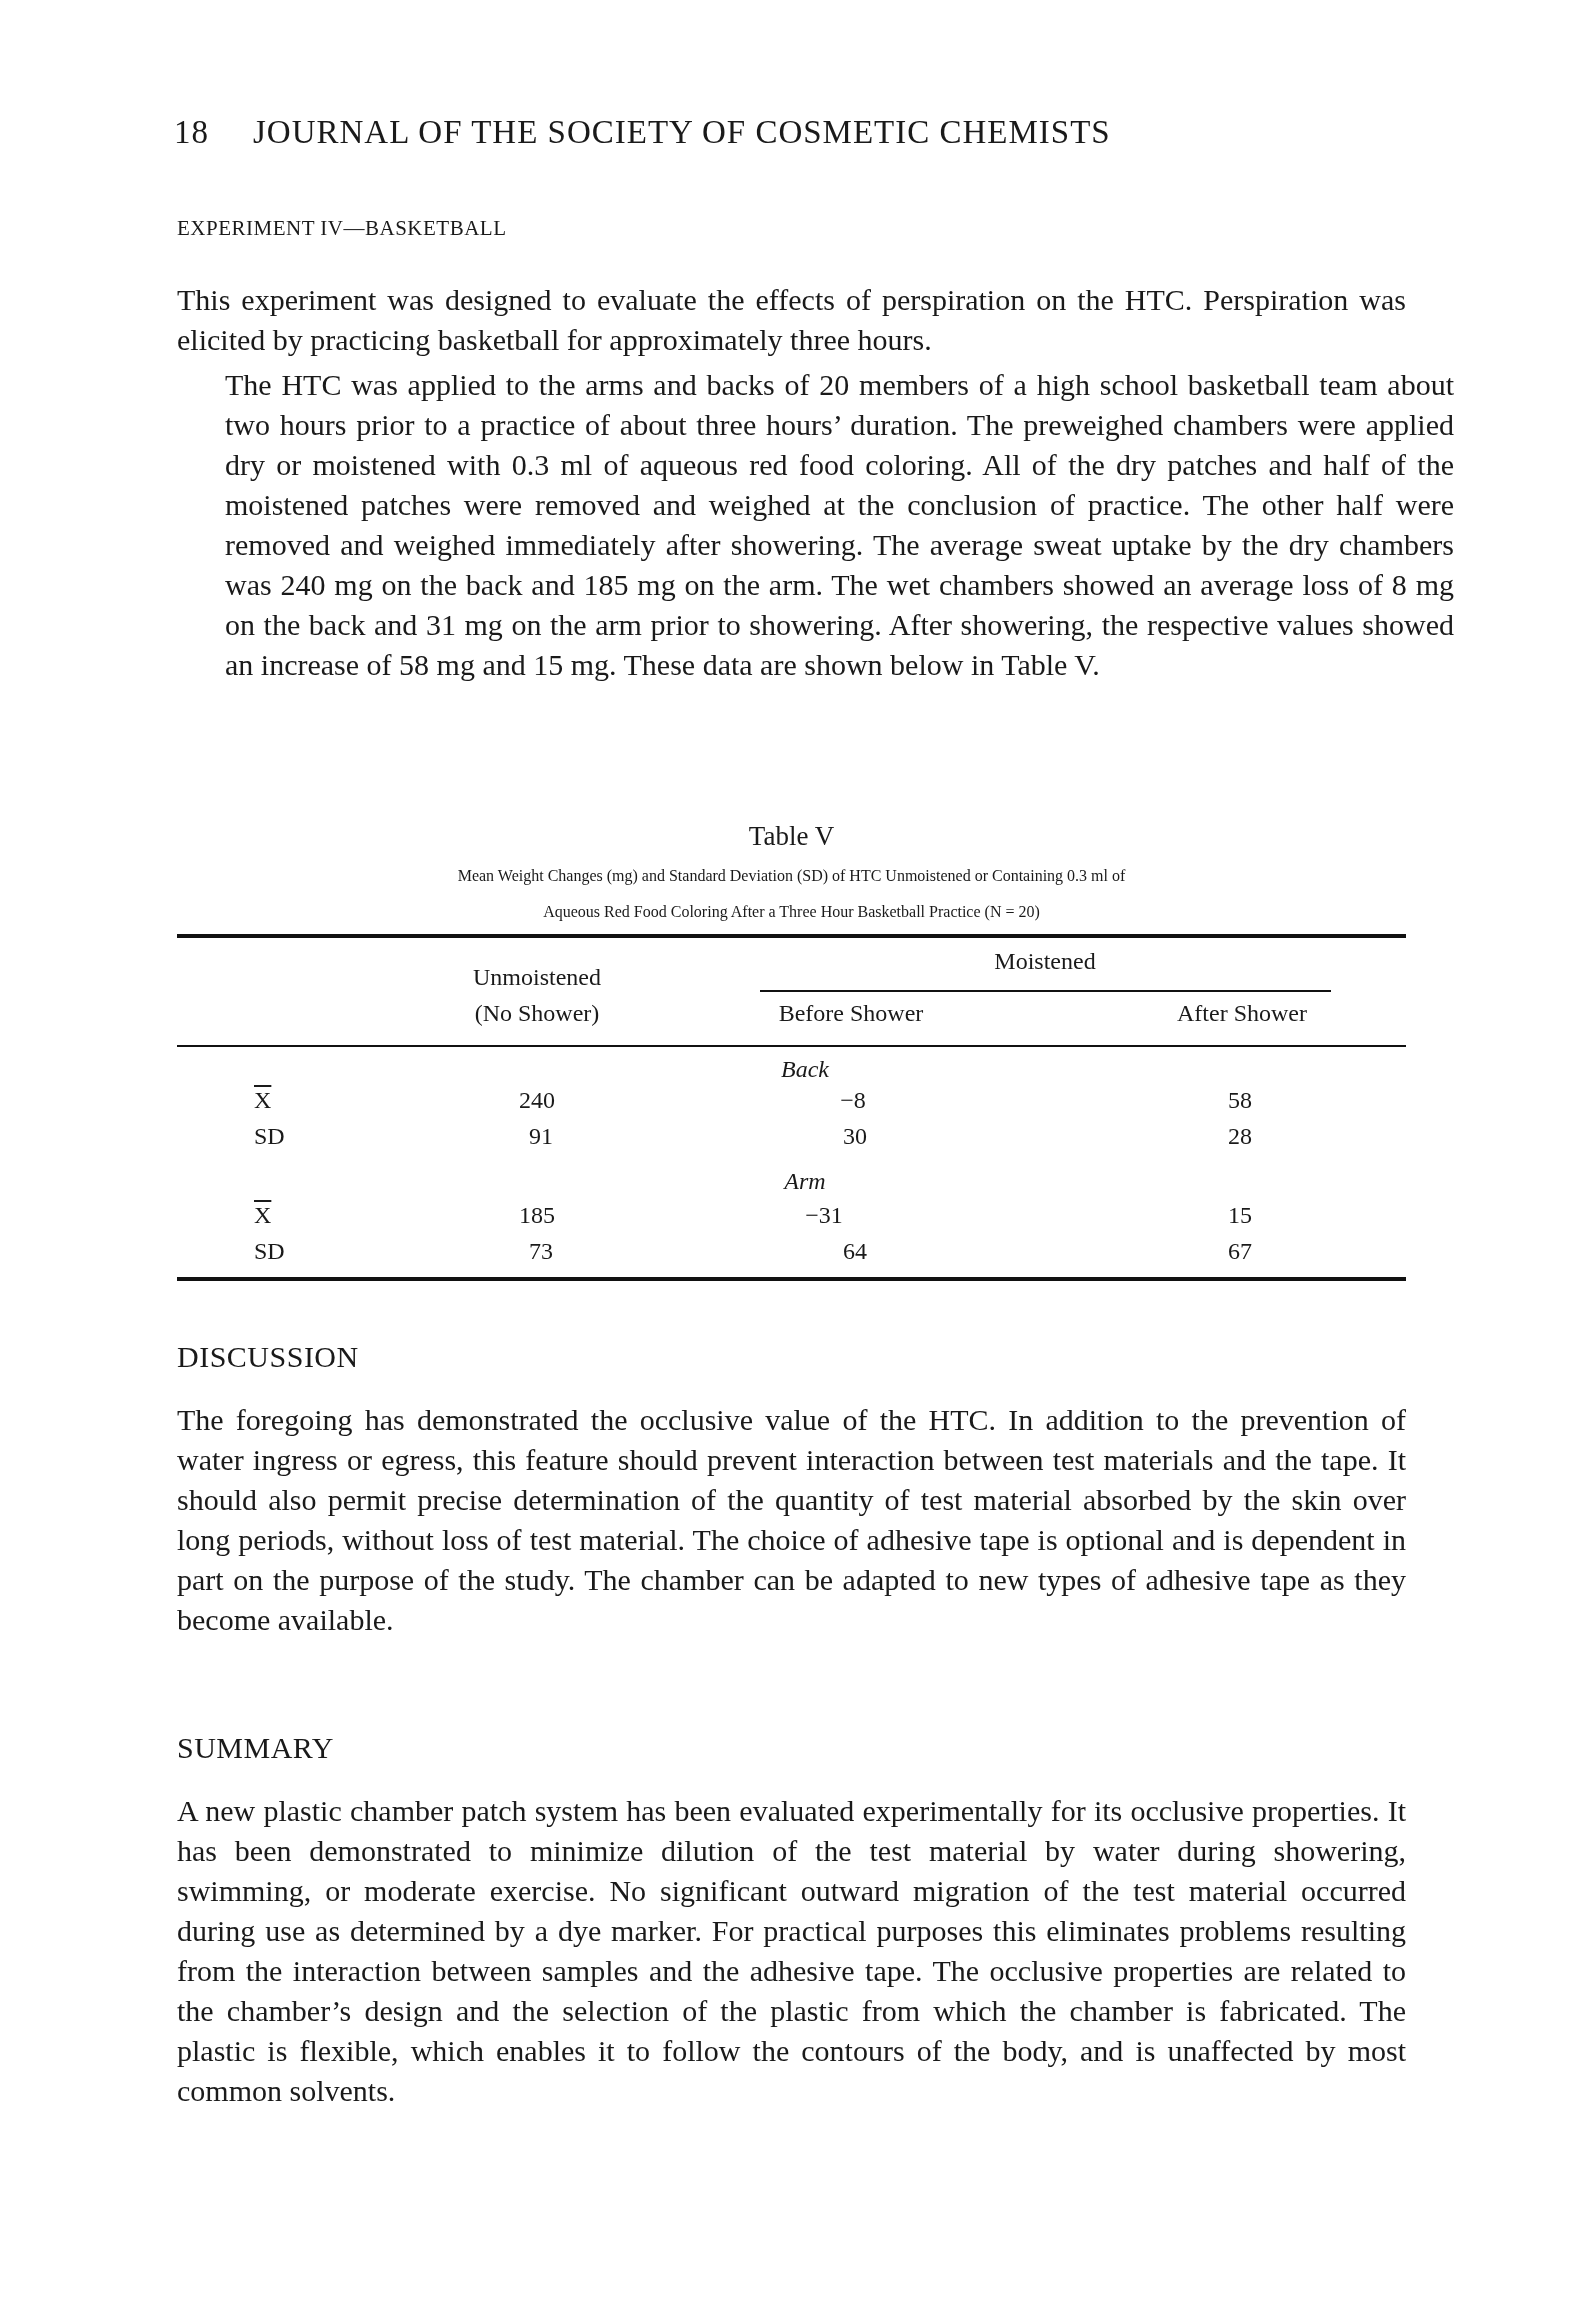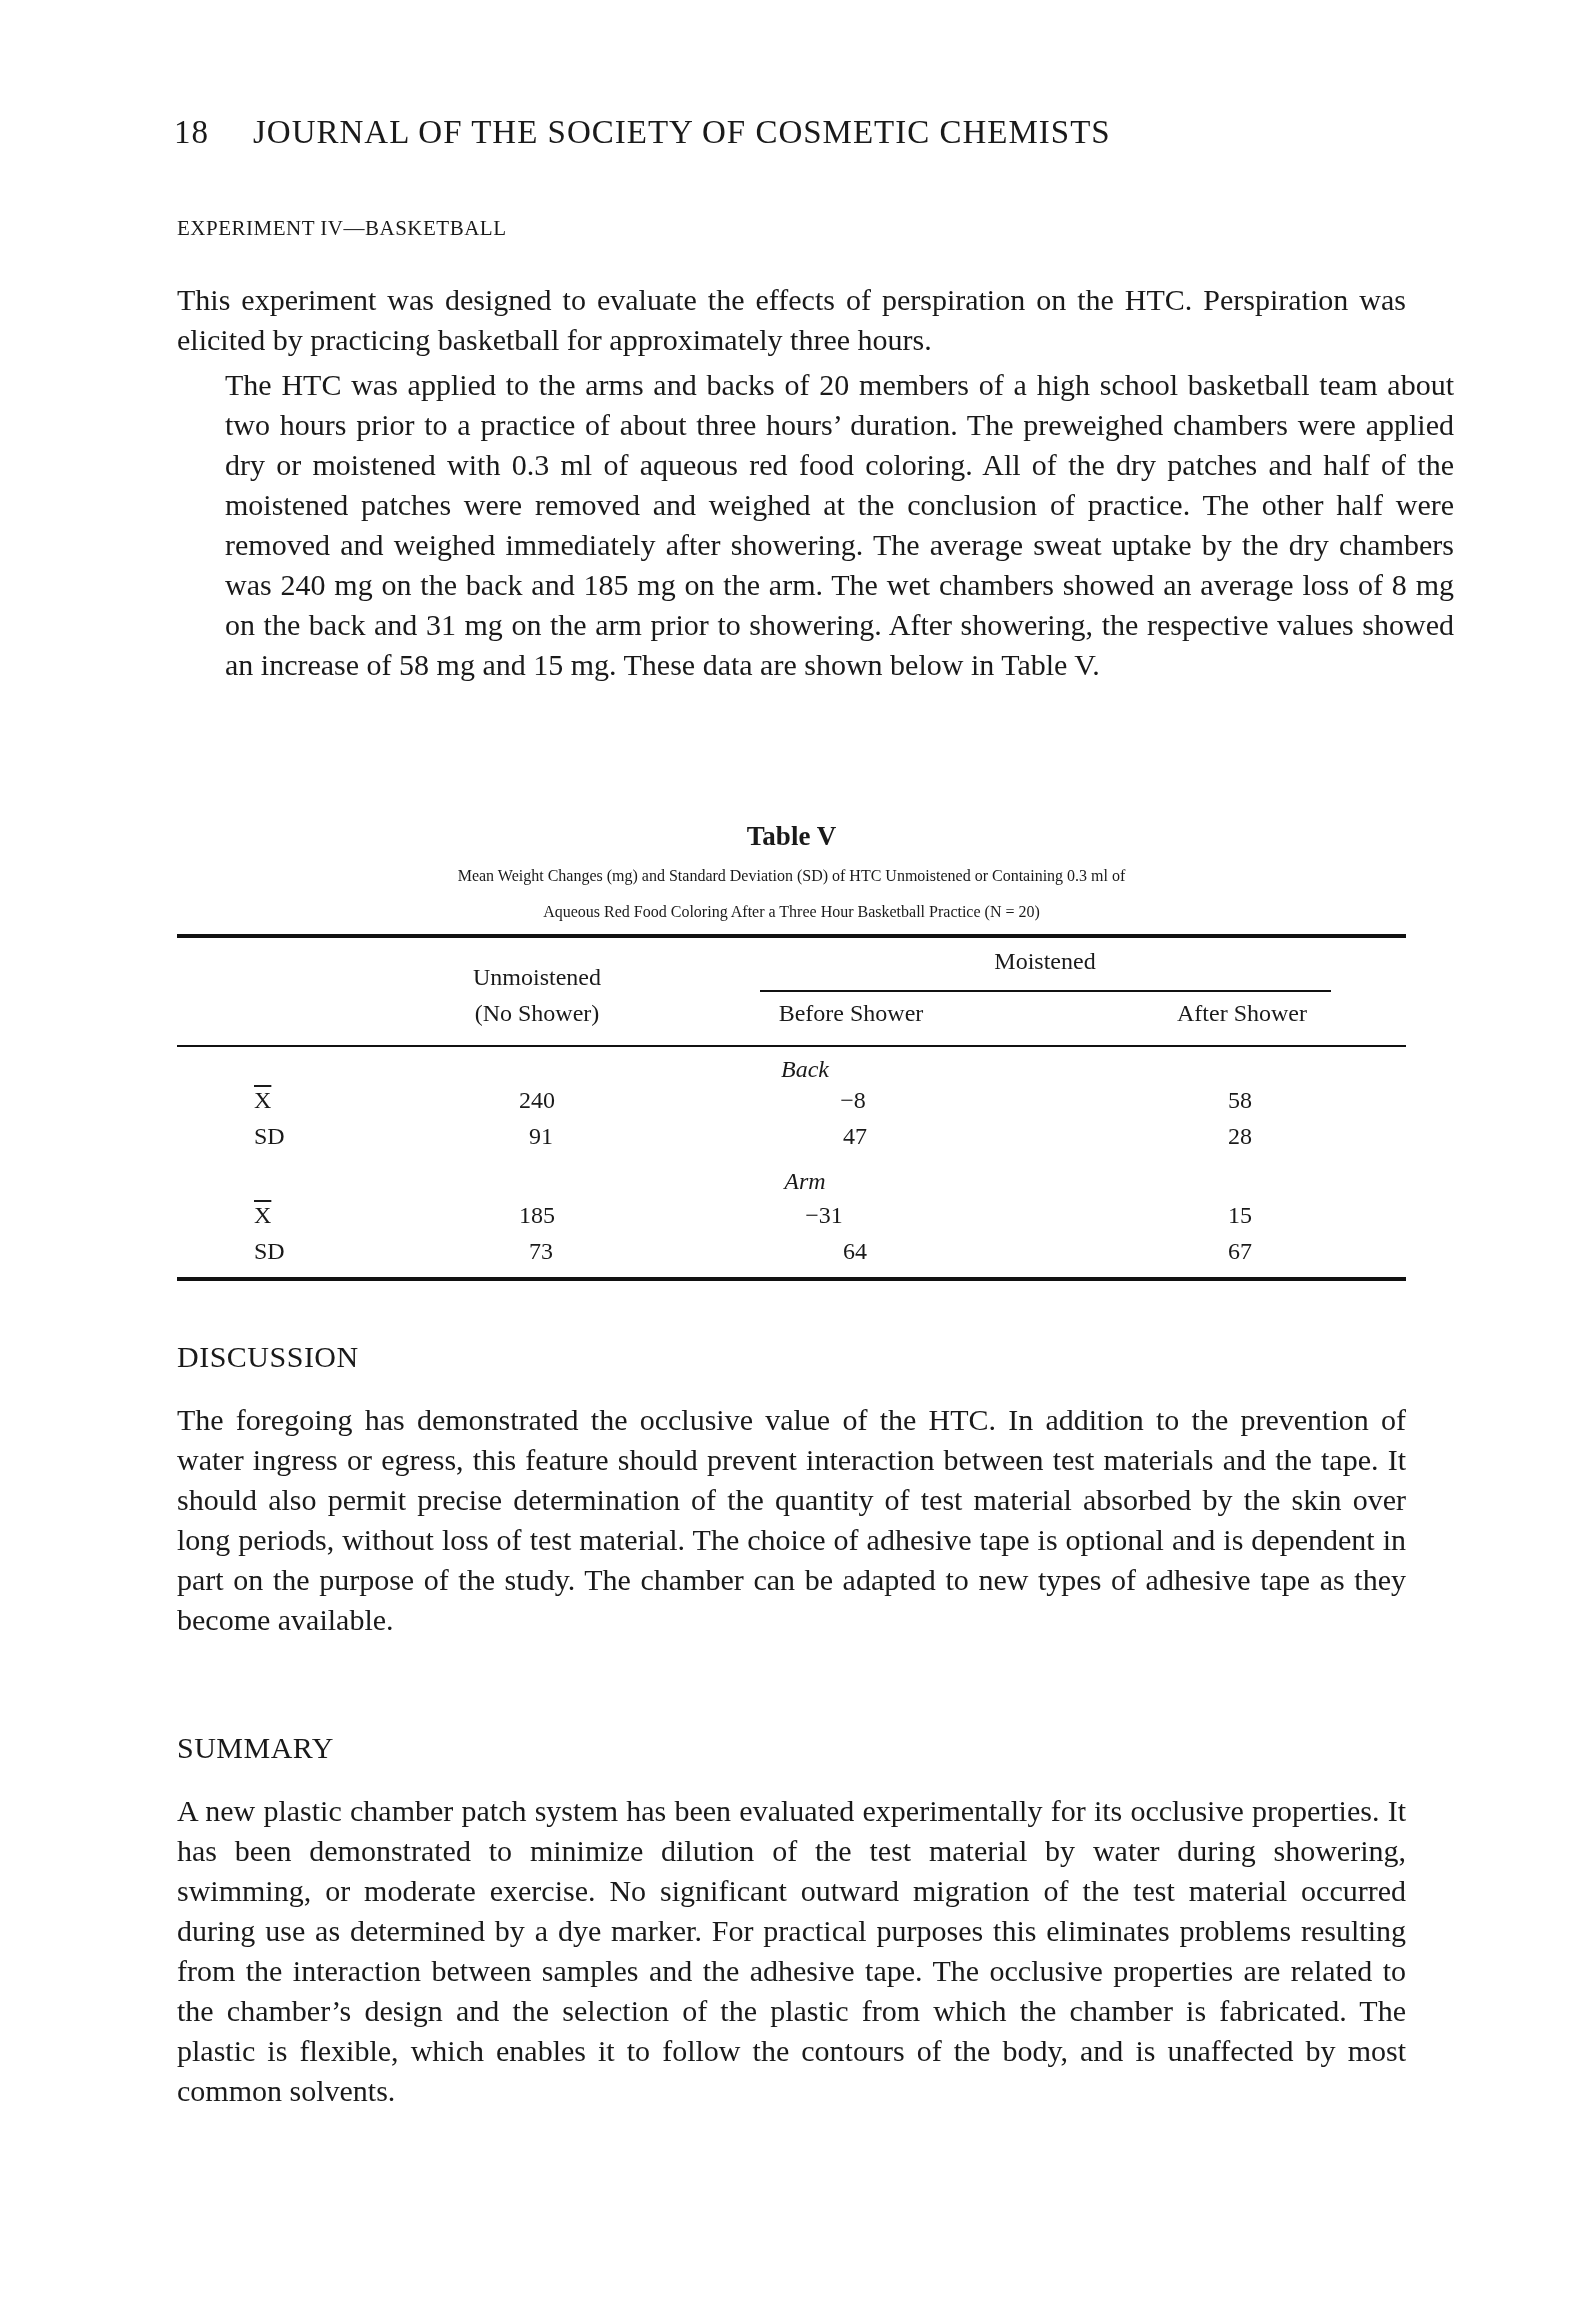--- a/index.html
+++ b/index.html
@@ -6,21 +6,21 @@
   body { width: 1588px; height: 2315px; position: relative; overflow: hidden;
          font-family: "Liberation Serif", serif; color: #1a1a1a; }
   .abs { position: absolute; }
   .col { left: 177px; width: 1229px; }
   .running-head { top: 114px; left: 174px; font-size: 33px; letter-spacing: 1px; white-space: nowrap; }
   .running-head .pnum { display: inline-block; width: 79px; }
   .subhead { top: 216px; font-size: 21px; letter-spacing: 0.5px; }
   .para { font-size: 30px; line-height: 40px; text-align: justify; margin: 0; }
   .p1 { top: 280px; }
   .p2 { top: 365px; margin-left: 48px; }
-  .table-title { top: 821px; left: 177px; width: 1229px; text-align: center; font-size: 27px; font-weight: bold; }
+  .table-title { top: 821px; left: 177px; width: 1229px; text-align: center; font-size: 27px; font-weight: normal; }
   .table-caption { top: 858px; left: 177px; width: 1229px; text-align: center; font-size: 16px; line-height: 36px; }
   .rule { position: absolute; left: 177px; width: 1229px; background: #111; }
   .rule-top { top: 934px; height: 3.9px; }
   .rule-mid { top: 1045px; height: 1.9px; }
   .rule-bot { top: 1277px; height: 3.9px; }
   .rule-moist { position: absolute; top: 990px; left: 760px; width: 571px; height: 1.9px; background: #111; }
   .th, .td { position: absolute; font-size: 24px; white-space: nowrap; }
   .center { transform: translateX(-50%); text-align: center; }
   .section-label { font-style: italic; }
   .xbar { text-decoration: overline; }
@@ -59,21 +59,21 @@
 <div class="rule rule-mid"></div>
 
 <div class="td center section-label" style="top:1056px; left:805px;">Back</div>
 <div class="td xbar" style="top:1087px; left:254px;">X</div>
 <div class="td center" style="top:1087px; left:537px;">240</div>
 <div class="td center" style="top:1087px; left:853px;">−8</div>
 <div class="td center" style="top:1087px; left:1240px;">58</div>
 
 <div class="td" style="top:1123px; left:254px;">SD</div>
 <div class="td center" style="top:1123px; left:541px;">91</div>
-<div class="td center" style="top:1123px; left:855px;">47</div>
+<div class="td center" style="top:1123px; left:855px;">30</div>
 <div class="td center" style="top:1123px; left:1240px;">28</div>
 
 <div class="td center section-label" style="top:1168px; left:805px;">Arm</div>
 <div class="td xbar" style="top:1202px; left:254px;">X</div>
 <div class="td center" style="top:1202px; left:537px;">185</div>
 <div class="td center" style="top:1202px; left:824px;">−31</div>
 <div class="td center" style="top:1202px; left:1240px;">15</div>
 
 <div class="td" style="top:1238px; left:254px;">SD</div>
 <div class="td center" style="top:1238px; left:541px;">73</div>

